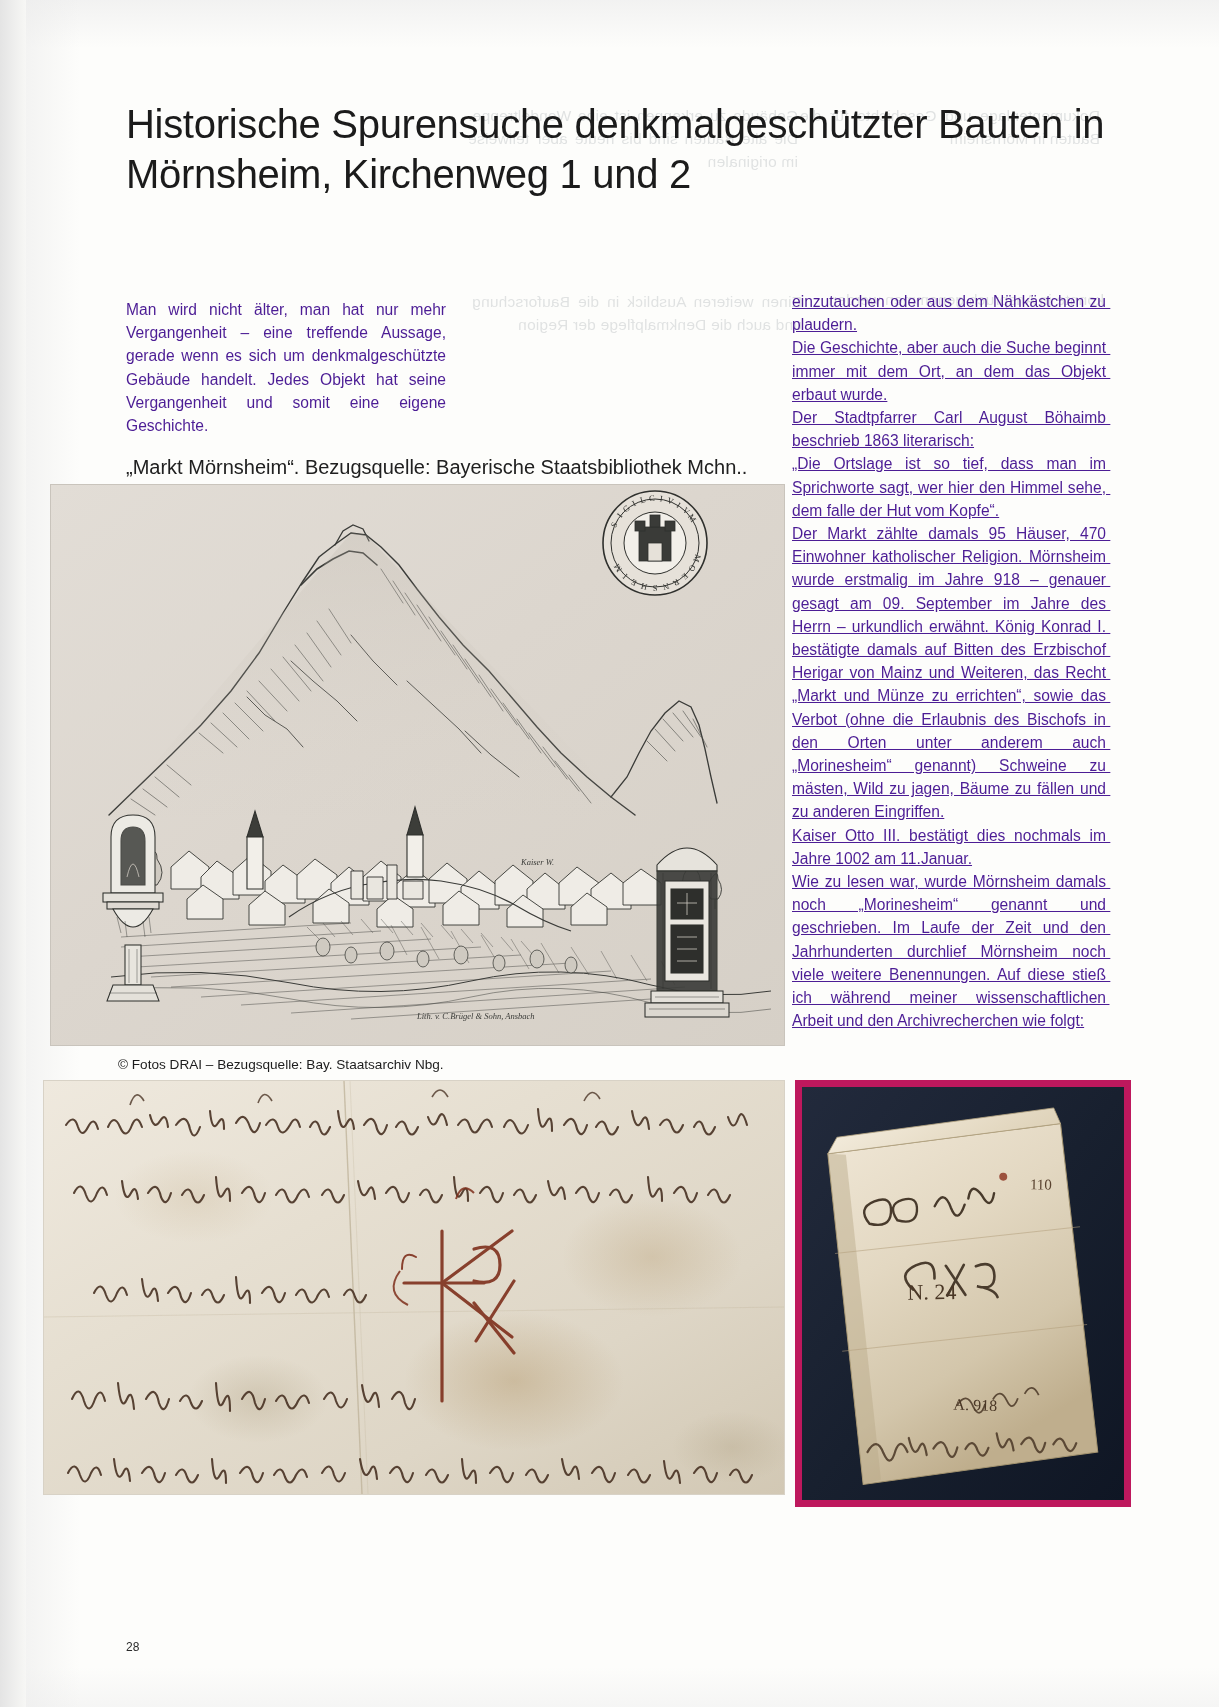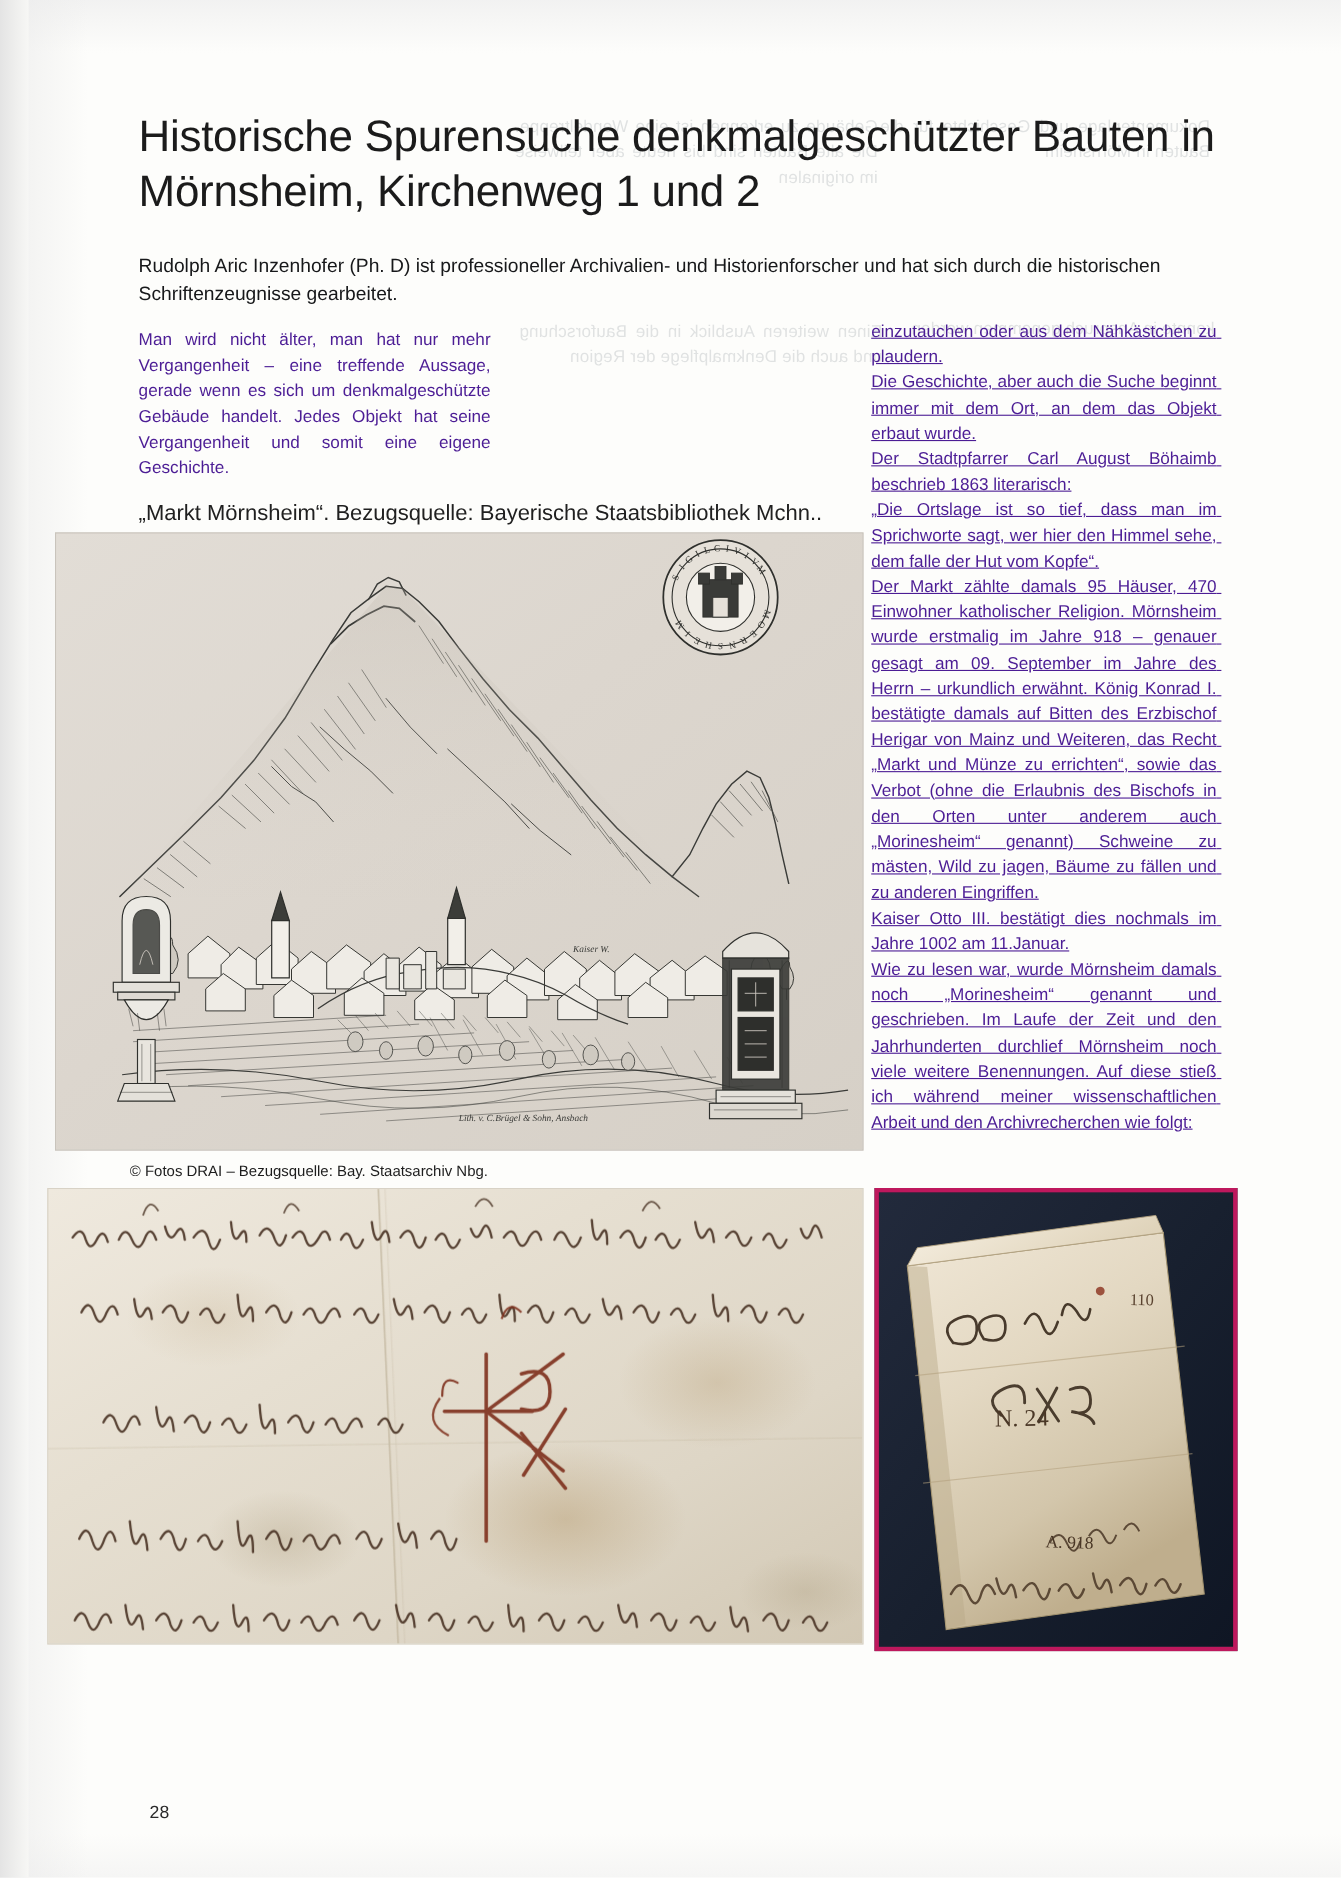--- a/index.html
+++ b/index.html
@@ -140,29 +140,29 @@
     border: 1px solid #d8d2c6;
     overflow: hidden;
   }
   .seal-img {
     position: absolute;
     left: 795px;
     top: 1080px;
     width: 322px;
     height: 413px;
     background: #1d2434;
-    border: 4px solid #be185d;
+    border: 7px solid #be185d;
     overflow: hidden;
   }
 
   .folio {
     position: absolute;
-    left: 136px;
+    left: 126px;
     top: 1640px;
-    font-size: 16px;
+    font-size: 12px;
     color: #2a2a2a;
   }
 
   
   .scan-edge {
     position: absolute;
     left: 0; top: 0;
     width: 26px; height: 1707px;
     background: linear-gradient(90deg, #e4e4e4 0%, #f7f7f5 100%);
   }
@@ -176,21 +176,20 @@
 
   <div class="ghost g1">Gebäude zu erkennen ist eine Wendeltreppe. Die alte Bauten sind bis heute aber teilweise im originalen</div>
   <div class="ghost g2">Dokumentenlage und Geschichte für die Bauten in Mörnsheim</div>
   <div class="ghost g3">Einen weiteren Ausblick in die Bauforschung und auch die Denkmalpflege der Region</div>
   <div class="ghost g4">konnte in Anspruch genommen werden</div>
 
   <div class="content">
 
     <h1 class="title">Historische Spurensuche denkmalgeschützter Bauten in Mörnsheim, Kirchenweg 1 und 2</h1>
 
-    <div class="standfirst">Rudolph Aric Inzenhofer (Ph. D) ist professioneller Archivalien- und Historienforscher und hat sich durch die historischen Schriftenzeugnisse gearbeitet.</div>
 
     <div class="col col-1">
       <p>Man wird nicht älter, man hat nur mehr Vergangenheit – eine treffende Aussage, gerade wenn es sich um denkmalgeschützte Gebäude handelt. Jedes Objekt hat seine Vergangenheit und somit eine eigene Geschichte.</p>
     </div>
 
 
     <div class="col col-3">
       <p style="white-space:pre-wrap;">einzutauchen oder aus dem Nähkästchen zu plaudern.</p>
       <p style="white-space:pre-wrap;">Die Geschichte, aber auch die Suche beginnt immer mit dem Ort, an dem das Objekt erbaut wurde.
 Der Stadtpfarrer Carl August Böhaimb beschrieb 1863 literarisch:

